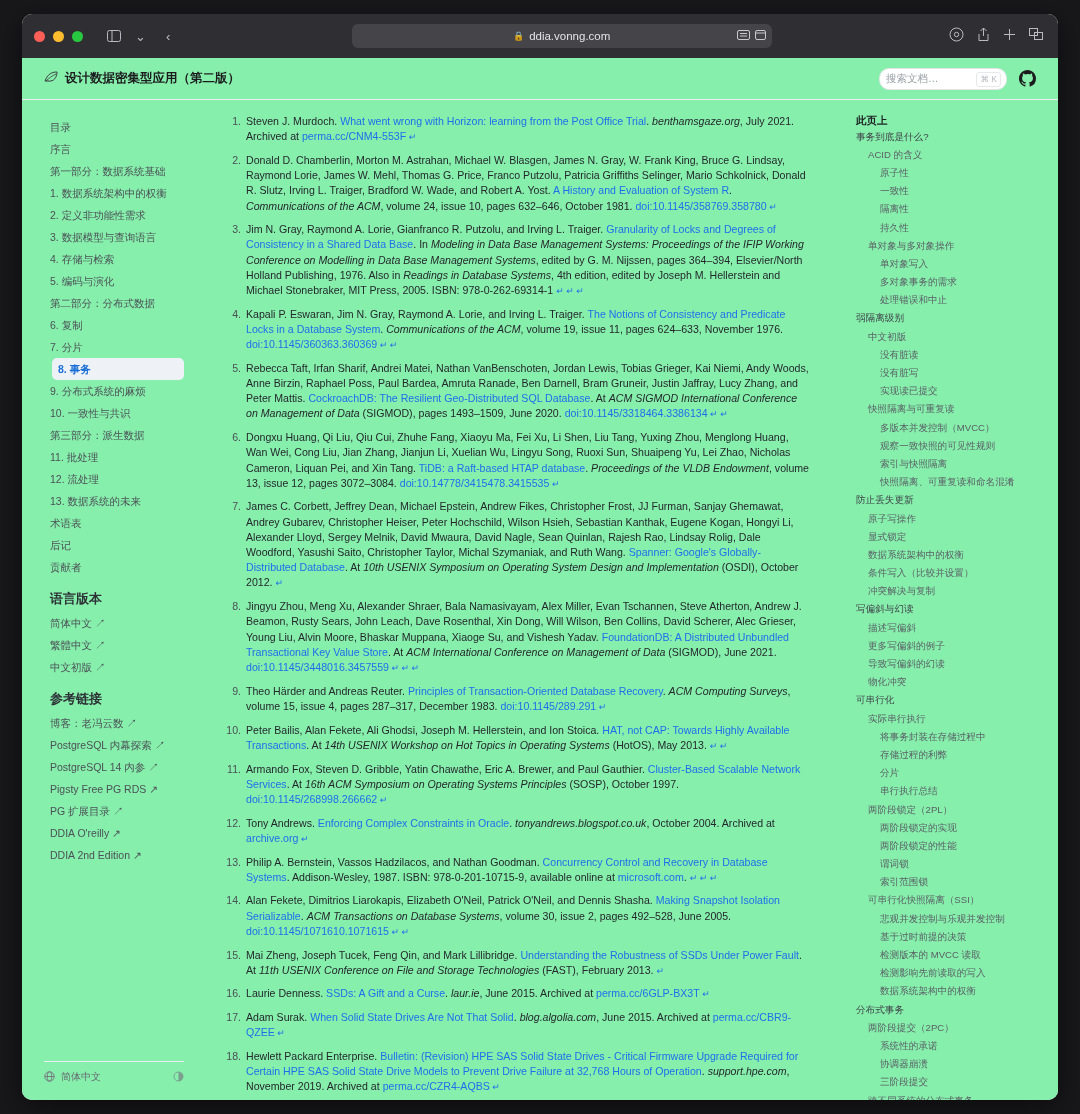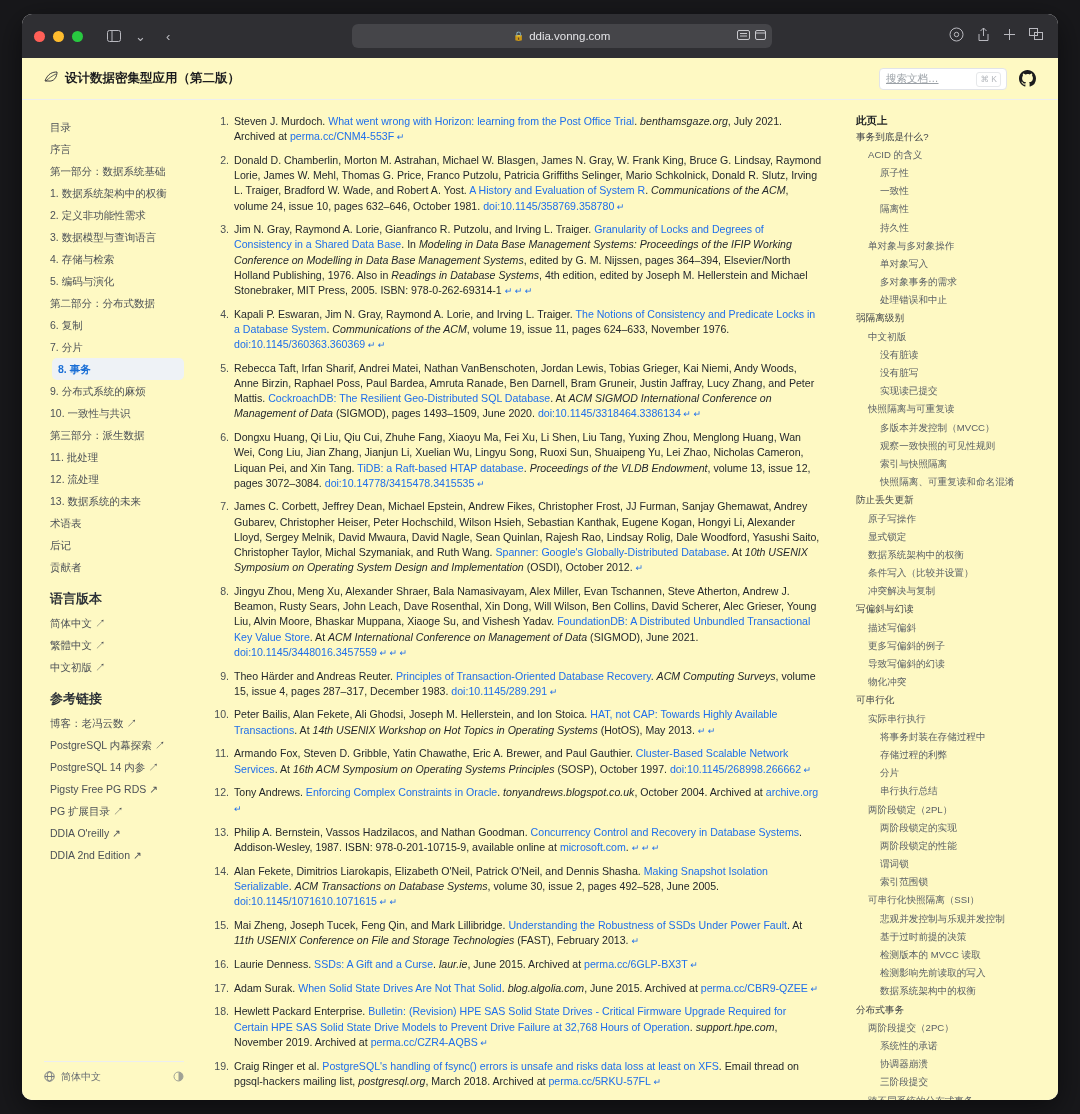--- a/index.html
+++ b/index.html
@@ -59,59 +59,59 @@
   .urlbox .lock { margin-right: 5px; font-size: 9px; opacity: .85; }
   .urlbox .right-ic {
     position: absolute; right: 6px; top: 0; height: 100%;
     display: flex; align-items: center; gap: 5px;
     color: #c8c8cd; font-size: 10px;
   }
   .tb-right { display: flex; align-items: center; gap: 13px; color: #b9b9bf; font-size: 13px; padding-right: 2px;}
   
   .page {
     flex: 1 1 auto;
-    background: #fef9c3;
+    background: #86efac;
     display: flex; flex-direction: column;
     overflow: hidden;
   }
   .siteheader {
     height: 42px;
     border-bottom: 1px solid #eceef1;
     display: flex; align-items: center;
     padding: 0 22px 0 22px;
     flex: 0 0 auto;
   }
   .sitetitle {
     font-size: 12.5px; font-weight: bold; color: #1c1c1e;
     display: flex; align-items: center; gap: 7px;
   }
   .leaf { color: #444; font-size: 12px; }
   .hdr-right { margin-left: auto; display: flex; align-items: center; gap: 12px; }
   .search {
     width: 128px; height: 22px;
-    border: 1px solid #e2e4e8; border-radius: 4px;
+    border: 1px solid #e2e4e8; border-radius: 10px;
     background: #fff;
     display: flex; align-items: center;
     padding: 0 6px;
     font-size: 10.5px; color: #9aa0a6;
     position: relative;
-    text-decoration: underline;
   }
   .search .kbd {
     position: absolute; right: 5px; top: 3px;
     font-size: 8.5px; color: #b4b8bd;
     border: 1px solid #e6e8ea; border-radius: 3px;
     padding: 0 3px; line-height: 13px;
   }
   .gh { width: 17px; height: 17px; }
   
   .body {
     flex: 1 1 auto;
     display: flex;
     overflow: hidden;
+    gap: 12px;
   }
   .leftnav {
     width: 172px; flex: 0 0 172px;
     padding: 16px 10px 0 22px;
     font-size: 10.5px; color: #4a4f55;
     position: relative;
     overflow: hidden;
   }
   .leftnav .nav-item {
     padding: 4px 6px;

